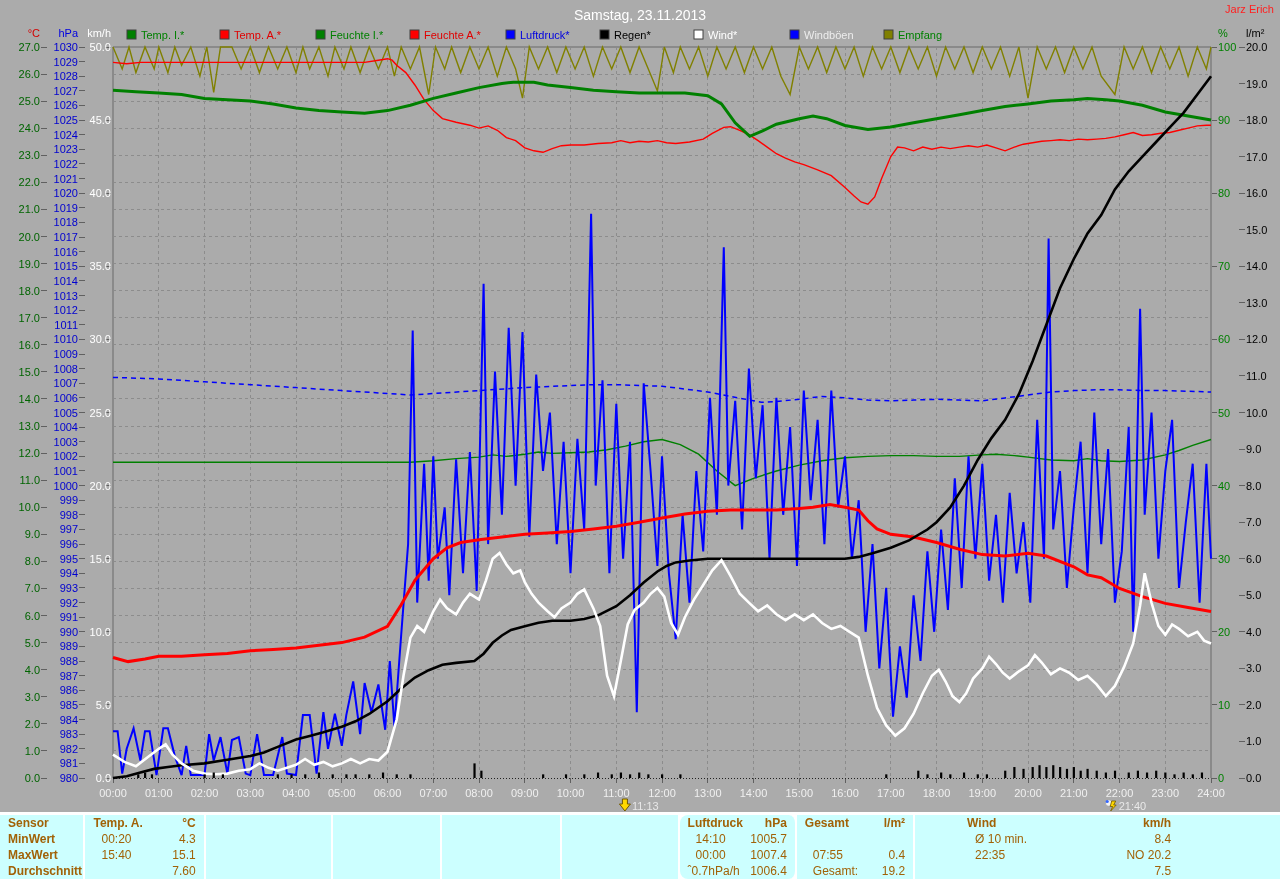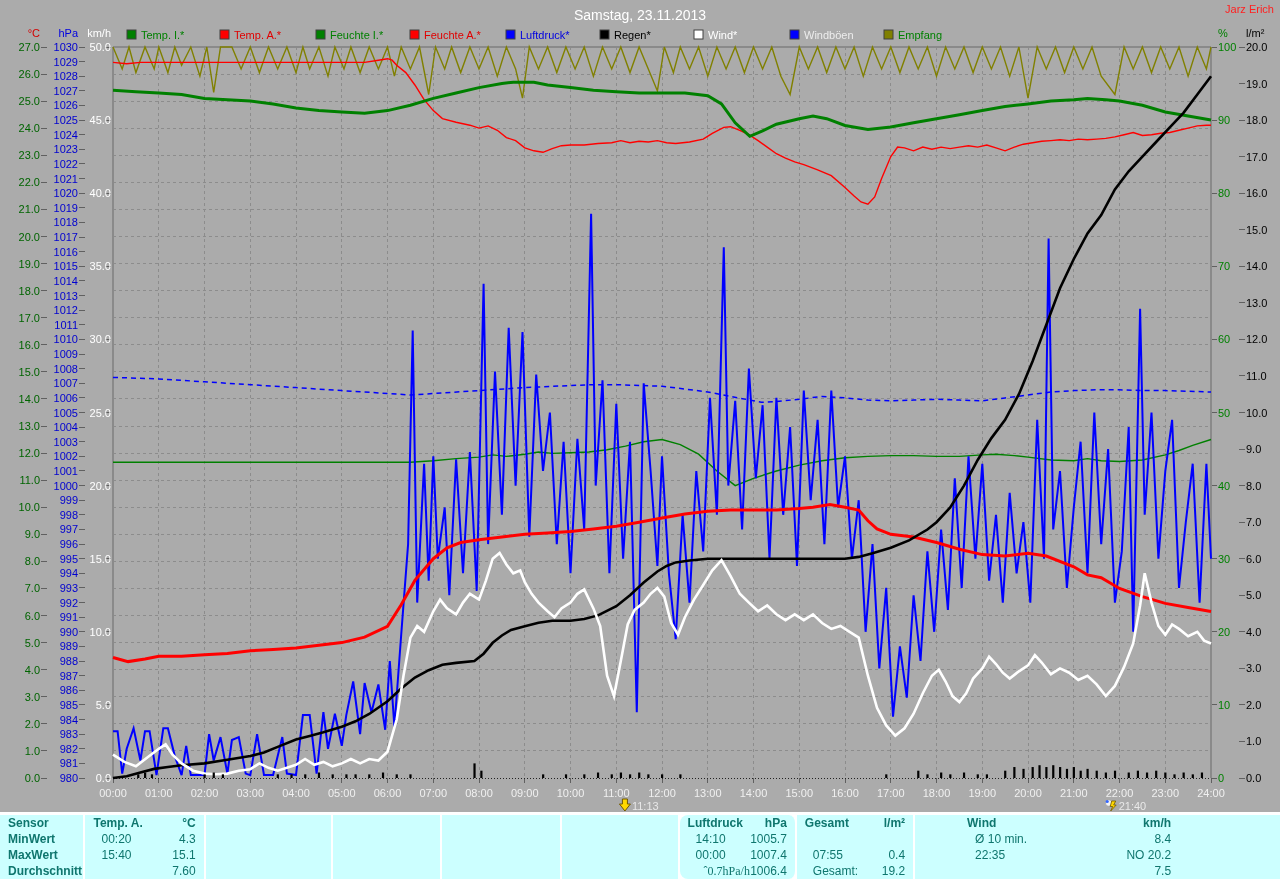--- a/index.html
+++ b/index.html
@@ -2,21 +2,21 @@
 <html><head>
 <meta charset="utf-8">
 <style>
   html,body{margin:0;padding:0;background:#ABABAB;}
   .app{position:relative;width:1280px;height:881px;background:#ABABAB;overflow:hidden;
        font-family:"Liberation Sans", sans-serif;}
   svg text{font-family:"Liberation Sans", sans-serif;}
   #stats-table{position:absolute;left:0;top:812px;width:1280px;height:69px;background:#FFFFFF;
       box-sizing:border-box;display:flex;padding-top:3px;padding-bottom:2px;}
   .st-col{background:#CCFFFF;box-sizing:border-box;border-right:2px solid #FFFFFF;
-      display:flex;flex-direction:column;font-size:12px;color:#0f766e;}
+      display:flex;flex-direction:column;font-size:12px;color:#a16207;}
   .st-col:last-child{border-right:none;padding-left:44px;}
   .st-row{height:16px;line-height:16px;display:flex;justify-content:space-between;white-space:nowrap;overflow:hidden;}
   .st-left{padding-left:8px;}
   .st-right{padding-right:8px;text-align:right;}
   .bold{font-weight:bold;}
 </style>
 </head>
 <body>
 
 <div class="app">
@@ -615,21 +615,21 @@
         </div>
         <div class="st-row">
           <div class="st-left" style="padding-left: 16px;">14:10</div>
           <div class="st-right">1005.7</div>
         </div>
         <div class="st-row">
           <div class="st-left" style="padding-left: 16px;">00:00</div>
           <div class="st-right">1007.4</div>
         </div>
         <div class="st-row">
-          <div class="st-left" style="padding-left: 24px; font-family: Liberation Serif, serif;">ˆ0.7hPa/h</div>
+          <div class="st-left" style="padding-left: 8px;">ˆ0.7hPa/h</div>
           <div class="st-right">1006.4</div>
         </div>
       </div>
       <div class="st-col" style="width: 119px;">
         <div class="st-row">
           <div class="st-left bold">Gesamt</div>
           <div class="st-right bold">l/m²</div>
         </div>
         <div class="st-row">
           <div class="st-left" style="padding-left: 16px;"></div>

